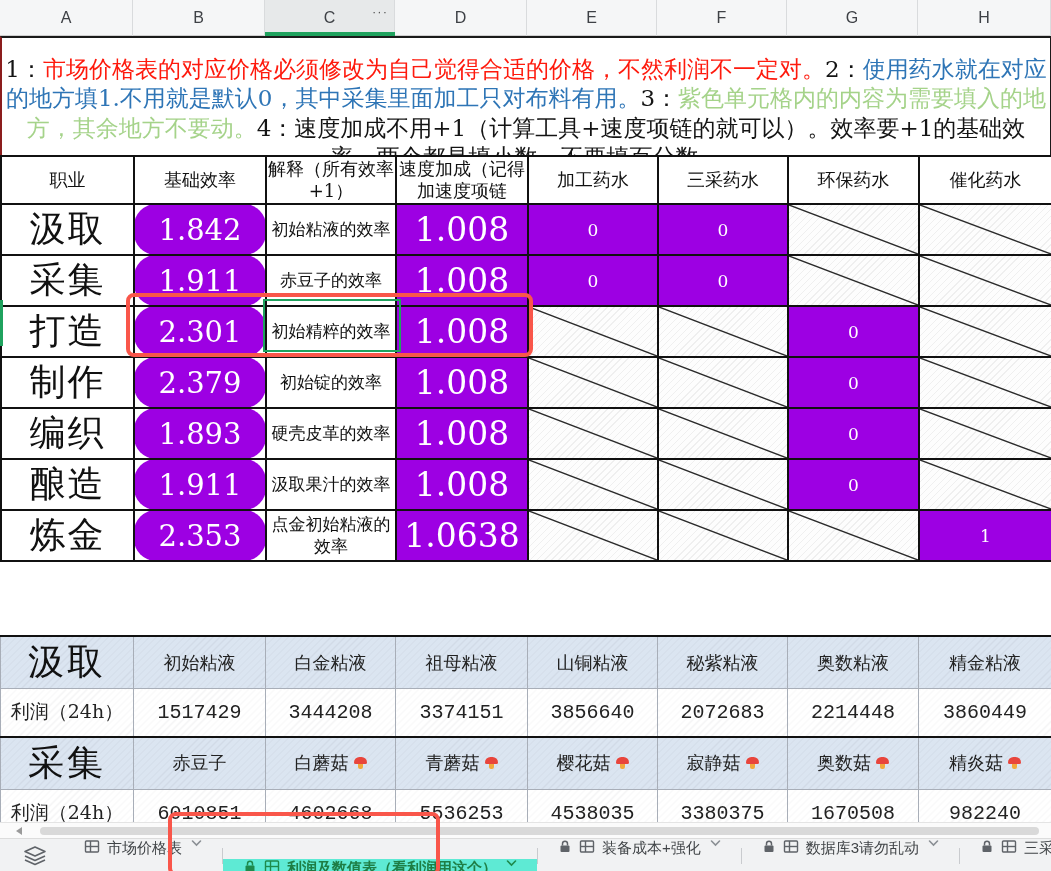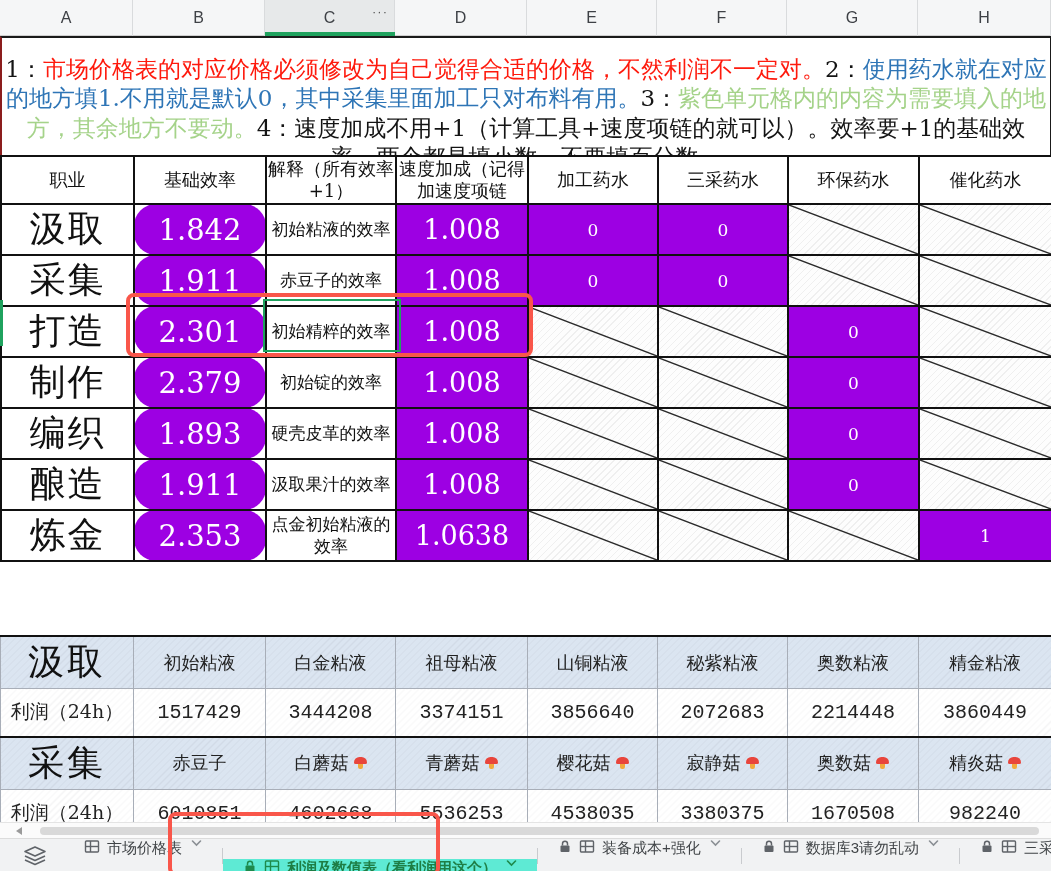--- a/index.html
+++ b/index.html
@@ -29,21 +29,21 @@
   table{border-collapse:collapse;table-layout:fixed;}
   .main{position:absolute;left:0;top:155px;width:1051px;
     font-family:"DejaVu Serif","Liberation Serif",serif;}
   .main td,.main th{border:2px solid #111;box-sizing:border-box;overflow:hidden;
     text-align:center;vertical-align:middle;padding:0;}
   .main th{height:48px;font-weight:normal;font-size:18px;color:#111;background:#fff;line-height:1.2;}
   .main td{height:48px;}
   td.job{font-size:36px;color:#111;background:#fff;letter-spacing:2px;}
   td.purple{background:#9d00e3;color:#fff;}
   td.base{font-size:29px;border-radius:22px;}
-  td.speed{font-size:27px;}
+  td.speed{font-size:33px;}
   td.pot{font-size:17px;}
   td.note{font-size:17px;line-height:1.25;background:#fff;color:#111;padding:0 3px;}
   td.diag{position:relative;background:
     repeating-linear-gradient(135deg, rgba(60,60,60,0.07) 0 1px, transparent 1px 5px),#fdfdfd;}
   td.diag svg{position:absolute;left:0;top:0;width:100%;height:100%;display:block;}
 
   
   .sec{position:absolute;left:0;top:635px;width:1051px;
     font-family:"DejaVu Serif","Liberation Serif",serif;}
   .sec td{border:1px solid #a8aeb8;box-sizing:border-box;text-align:center;vertical-align:middle;

